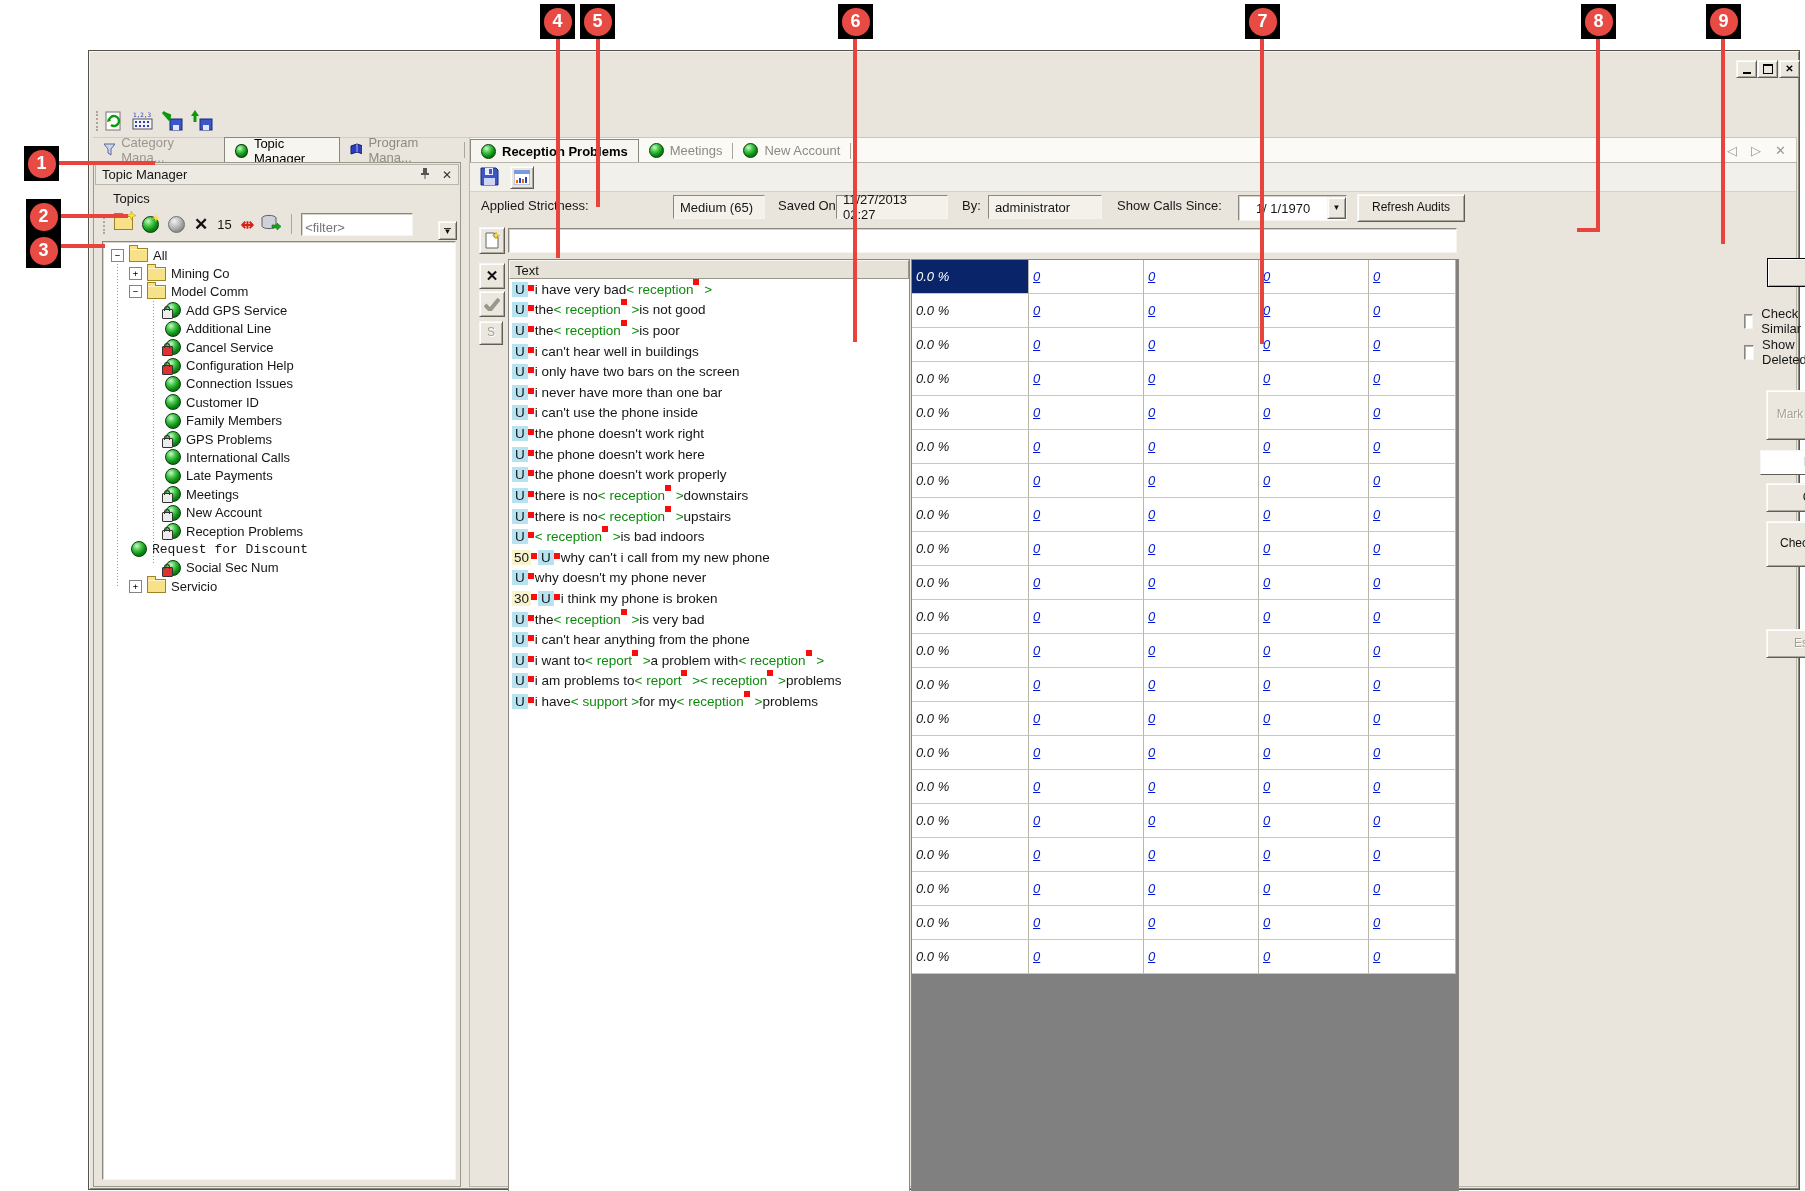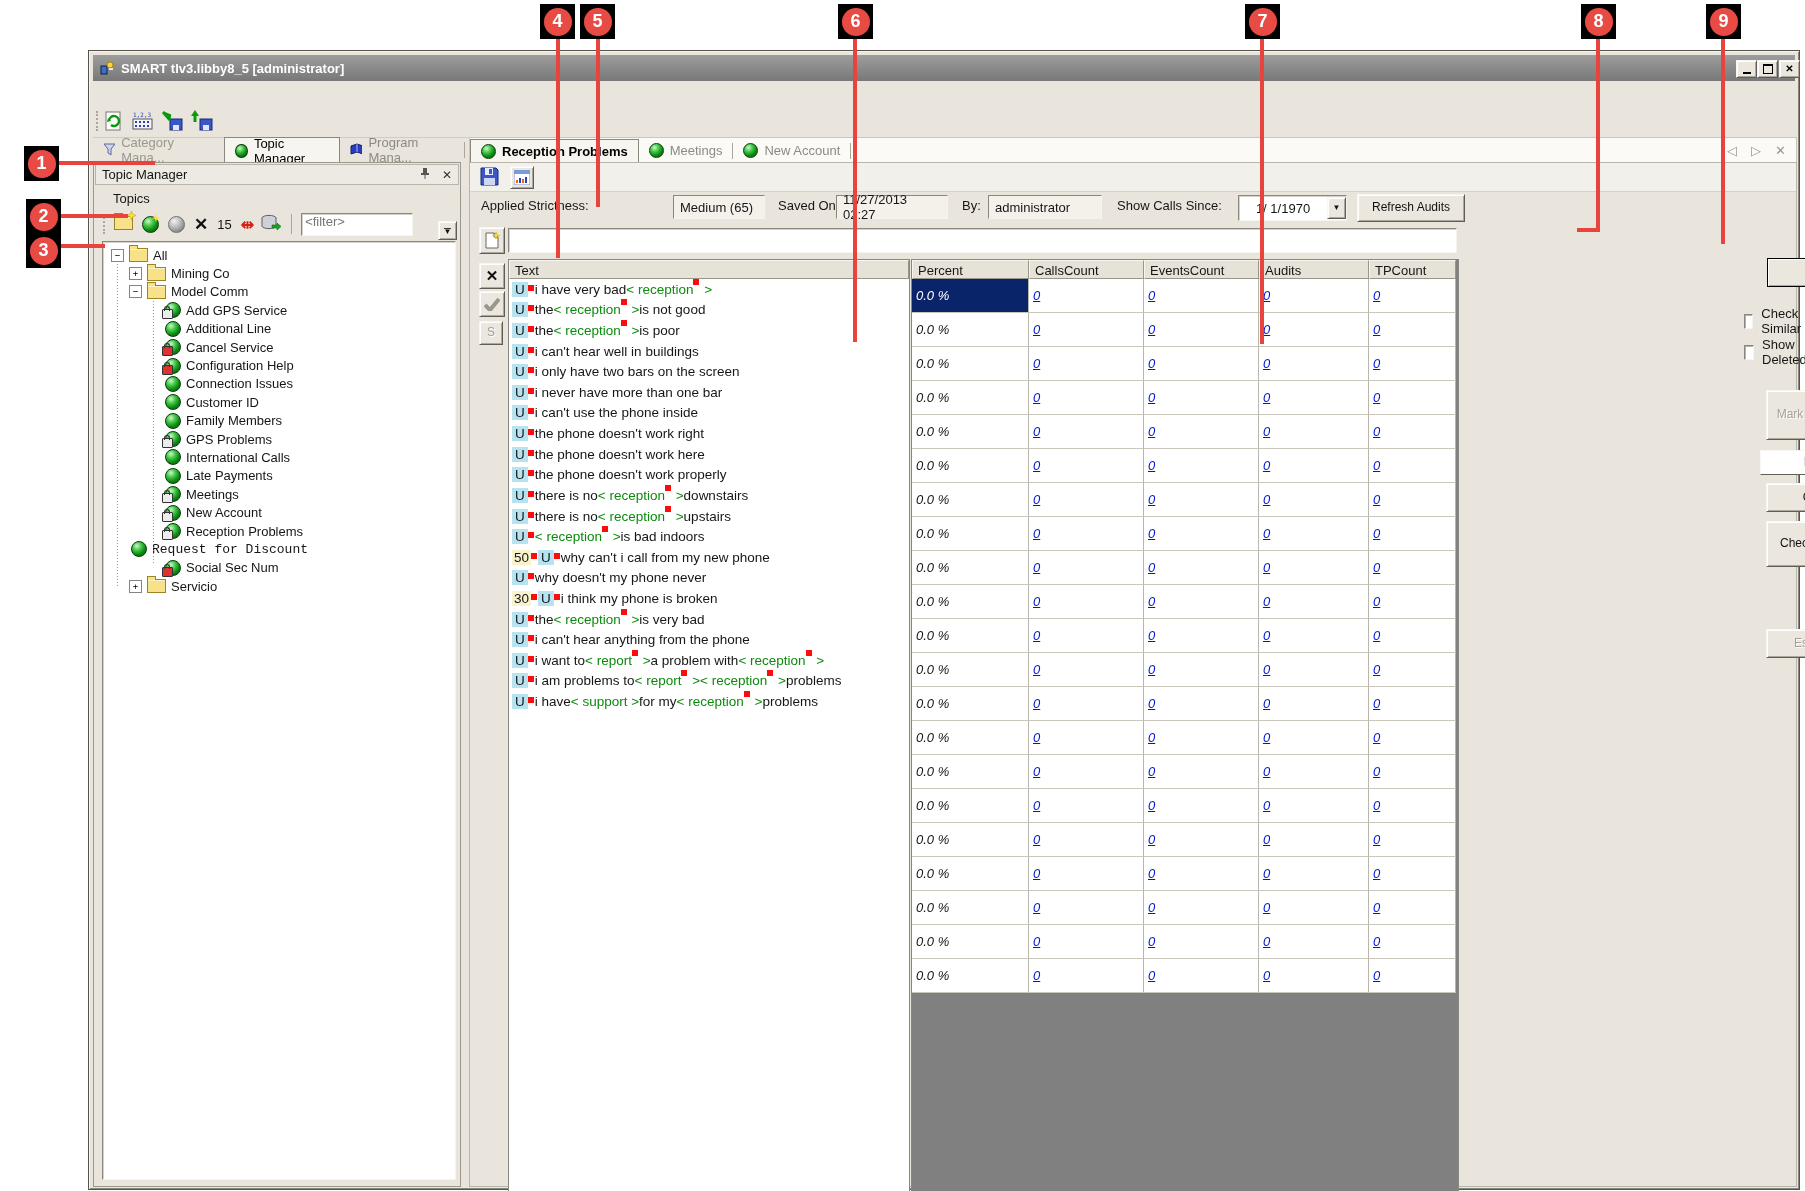--- a/index.html
+++ b/index.html
@@ -72,30 +72,20 @@
   .lbl{display:flex;align-items:center;font-size:13px;}
   .checkbox{width:13px;height:13px;background:#fff;border:1px solid;border-color:#8a887e #f6f4ef #f6f4ef #8a887e;box-shadow:inset 1px 1px 0 #b5b2a8;}
   input.flat{border:none;outline:none;background:transparent;font-family:"Liberation Sans",sans-serif;
              font-size:13px;width:100%;padding:0 3px;}
 </style>
 </head>
 <body>
 
 <div class="abs winframe" style="left:88px;top:50px;width:1710px;height:1138px;">
 
-  <div class="abs titlebar" style="left:4px;top:4px;right:4px;height:26px;">
-    <span class="abs" style="position:static;width:16px;height:16px;display:inline-block;">
-      <svg width="16" height="16">
-          <rect x="2" y="6" width="6" height="8" fill="#3a6ed0" stroke="#123"></rect>
-          <circle cx="11" cy="5" r="3" fill="#ffd23a" stroke="#a80"></circle>
-          <rect x="10" y="8" width="4" height="2" fill="#e8e8e8"></rect>
-        </svg>
-    </span>
-    <span>SMART tlv3.libby8_5 [administrator]</span>
-  </div>
   <div class="abs winbtn raised btn" style="left:1647px;top:9px;">
       <span style="border-bottom:2px solid #000;width:8px;margin-top:7px;"></span>
     </div>
   <div class="abs winbtn raised btn" style="left:1668px;top:9px;">
       <span style="width:8px;height:7px;border:1px solid #000;border-top-width:2px;"></span>
     </div>
   <div class="abs winbtn raised btn" style="left:1690px;top:9px;">✕</div>
 
 
   <div class="abs" style="left:4px;top:56px;right:4px;height:30px;border-bottom:1px solid #cfccc2;">
@@ -197,21 +187,21 @@
       <span style="font-size:13px;">15</span>
       <span style="color:#d42315;font-weight:bold;font-size:16px;letter-spacing:-3px;">⇹</span>
       <span>
         <svg width="22" height="18">
             <ellipse cx="9" cy="4" rx="7" ry="2.6" fill="#cfd0d8" stroke="#5d5e6a"></ellipse>
             <path d="M2 4 L2 12 a7 2.6 0 0 0 14 0 L16 4" fill="#cfd0d8" stroke="#5d5e6a"></path>
             <path d="M12 11 l5 0 0 -2 4 3.5 -4 3.5 0 -2 -5 0 Z" fill="#19a519" stroke="#0b6b0b" stroke-width=".6"></path>
           </svg>
       </span>
       <span style="border-left:1px solid #a9a69c;height:20px;"></span>
-      <span class="sunken" style="width:110px;height:21px;display:inline-flex;align-items:flex-start;">
+      <span class="sunken" style="width:110px;height:21px;display:inline-flex;align-items:flex-end;">
         <input class="flat" style="color: rgb(138, 136, 126);" placeholder="&lt;filter&gt;">
       </span>
     </div>
     <div class="abs raised btn" style="left:344px;top:58px;width:17px;height:17px;font-size:8px;flex-direction:column;line-height:5px;">
         <span style="border-top:1px solid #333;width:7px;"></span>
         <span>▼</span>
       </div>
 
     <div class="abs sunken" style="left:8px;top:78px;width:352px;height:937px;background:#fff;overflow:hidden;">
       <div id="tree-box" class="abs" style="left:0;top:4px;right:0;">
@@ -527,27 +517,20 @@
             <span class="tagw">&lt; support &gt;</span> 
             <span>for my</span> 
             <span class="tagw">&lt; reception<span class="rdot"></span> &gt;</span> 
             <span>problems</span>
           </div>
         </div>
 
     </div>
 
     <div class="abs" style="left:441px;top:96px;width:546px;height:981px;border:1px solid #8a887e;background:#808080;">
-      <div style="display:flex;height:19px;">
-        <div class="hdrcell" style="width:117px;">Percent</div>
-        <div class="hdrcell" style="width:115px;">CallsCount</div>
-        <div class="hdrcell" style="width:115px;">EventsCount</div>
-        <div class="hdrcell" style="width:110px;">Audits</div>
-        <div class="hdrcell" style="width:87px;">TPCount</div>
-      </div>
       <div id="grid-rows">
           <div class="grow">
             <div class="gcell sel" style="width: 117px;">0.0 %</div>
             <div class="gcell" style="width: 115px;">
               <a href="#">0</a>
             </div>
             <div class="gcell" style="width: 115px;">
               <a href="#">0</a>
             </div>
             <div class="gcell" style="width: 110px;">

